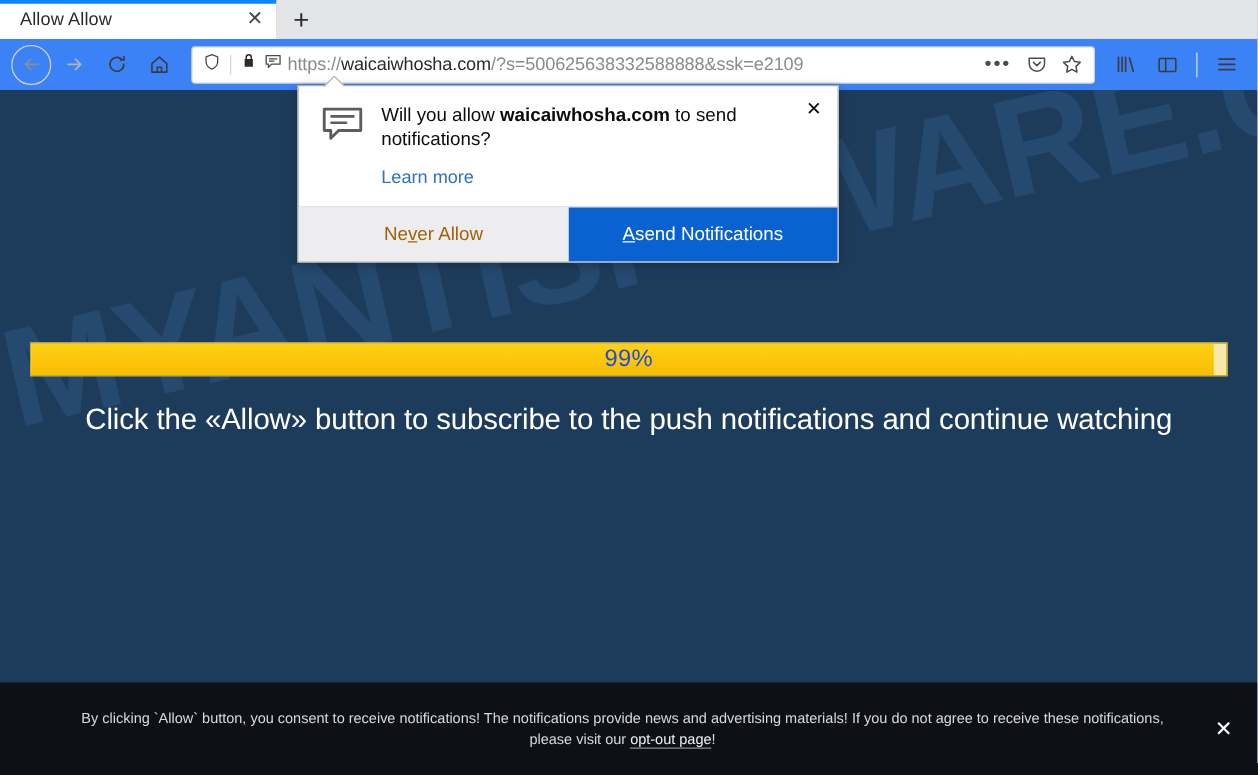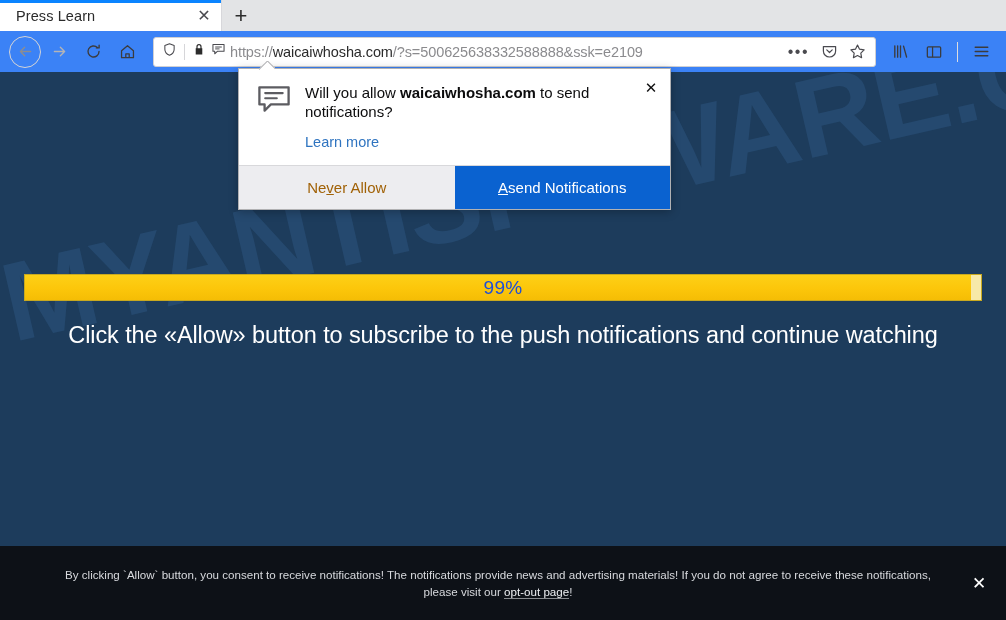--- a/index.html
+++ b/index.html
@@ -338,21 +338,21 @@
 </style>
 </head>
 <body>
 
 <div id="app">
 
   <div class="browser-chrome">
 
     <div class="tabstrip">
       <div class="tab">
-        <span class="tab-title">Press Learn</span>
+        <span class="tab-title">Allow Allow</span>
         <span class="tab-close">✕</span>
       </div>
       <div class="newtab-btn">+</div>
     </div>
 
     <div class="navbar">
 
       <div class="nav-btn back">
         <svg width="17" height="17" viewBox="0 0 20 20" fill="none" stroke="currentColor" stroke-width="1.6" stroke-linecap="round" stroke-linejoin="round">
           <path d="M16 10H4M9 5l-5 5 5 5"></path>

